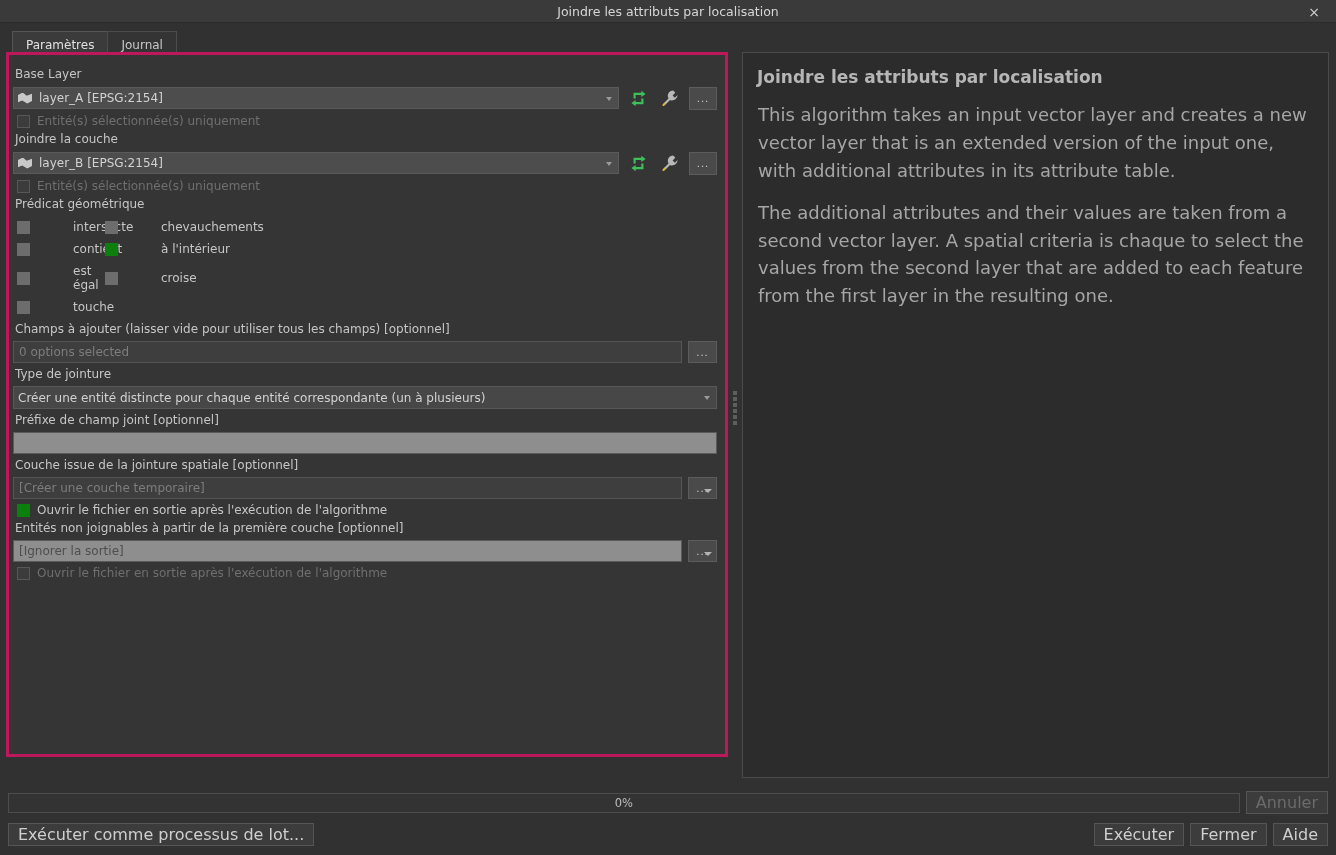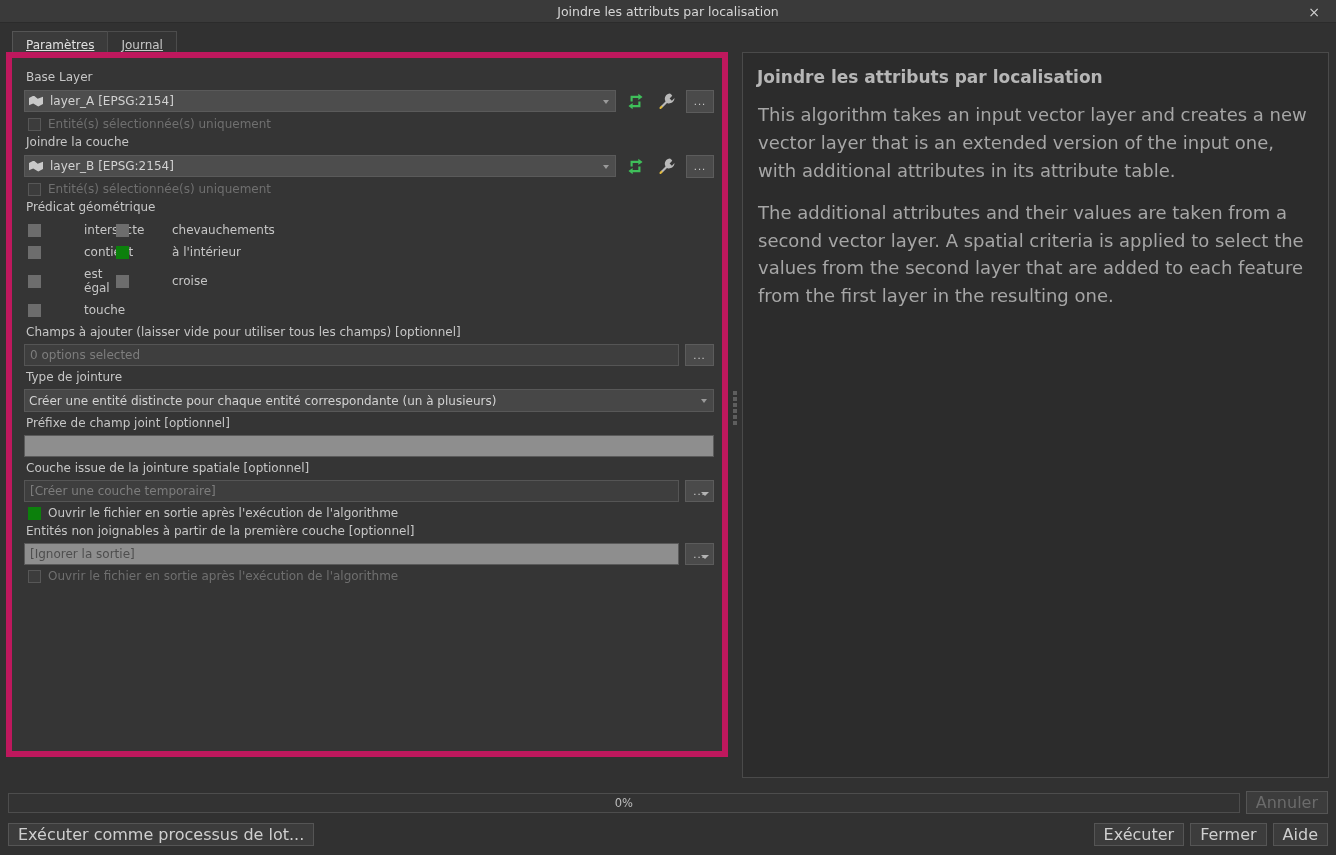--- a/index.html
+++ b/index.html
@@ -94,32 +94,31 @@
     height: 21px;
     padding: 3px 13px;
     line-height: 20px;
     font-size: 12px;
     color: #c8c8c8;
     border: 1px solid #4c4c4c;
     border-bottom: none;
     background: #343434;
     cursor: pointer;
     margin-right: -1px;
-    text-decoration: underline;
   }
   .tab.active {
     background: #3b3b3b;
     color: #e0e0e0;
     border-color: #555;
   }
   .panel {
-    border: 6px solid #be185d;
+    border: 3px solid #be185d;
     background: #353535;
     height: 705px;
-    padding: 8px 8px 0 12px;
+    padding: 8px 8px 0 4px;
     overflow: hidden;
   }
 
   
   .flabel {
     font-size: 12px;
     color: #c6c6c6;
     margin: 4px 0 4px 2px;
     line-height: 15px;
   }
@@ -425,21 +424,21 @@
         <i></i>
         <i></i>
         <i></i>
         <i></i>
     </span>
   </div>
 
   <div class="right-pane">
     <h1>Joindre les attributs par localisation</h1>
     <p>This algorithm takes an input vector layer and creates a new vector layer that is an extended version of the input one, with additional attributes in its attribute table.</p>
-    <p>The additional attributes and their values are taken from a second vector layer. A spatial criteria is applied to select the values from the second layer that are added to each feature from the first layer in the resulting one.</p>
+    <p>The additional attributes and their values are taken from a second vector layer. A spatial criteria is chaque to select the values from the second layer that are added to each feature from the first layer in the resulting one.</p>
   </div>
 </div>
 
 <div class="bottom">
   <div class="progress-row">
     <div class="progressbar">
       <span>0%</span>
     </div>
     <div class="btn disabled">Annuler</div>
   </div>

